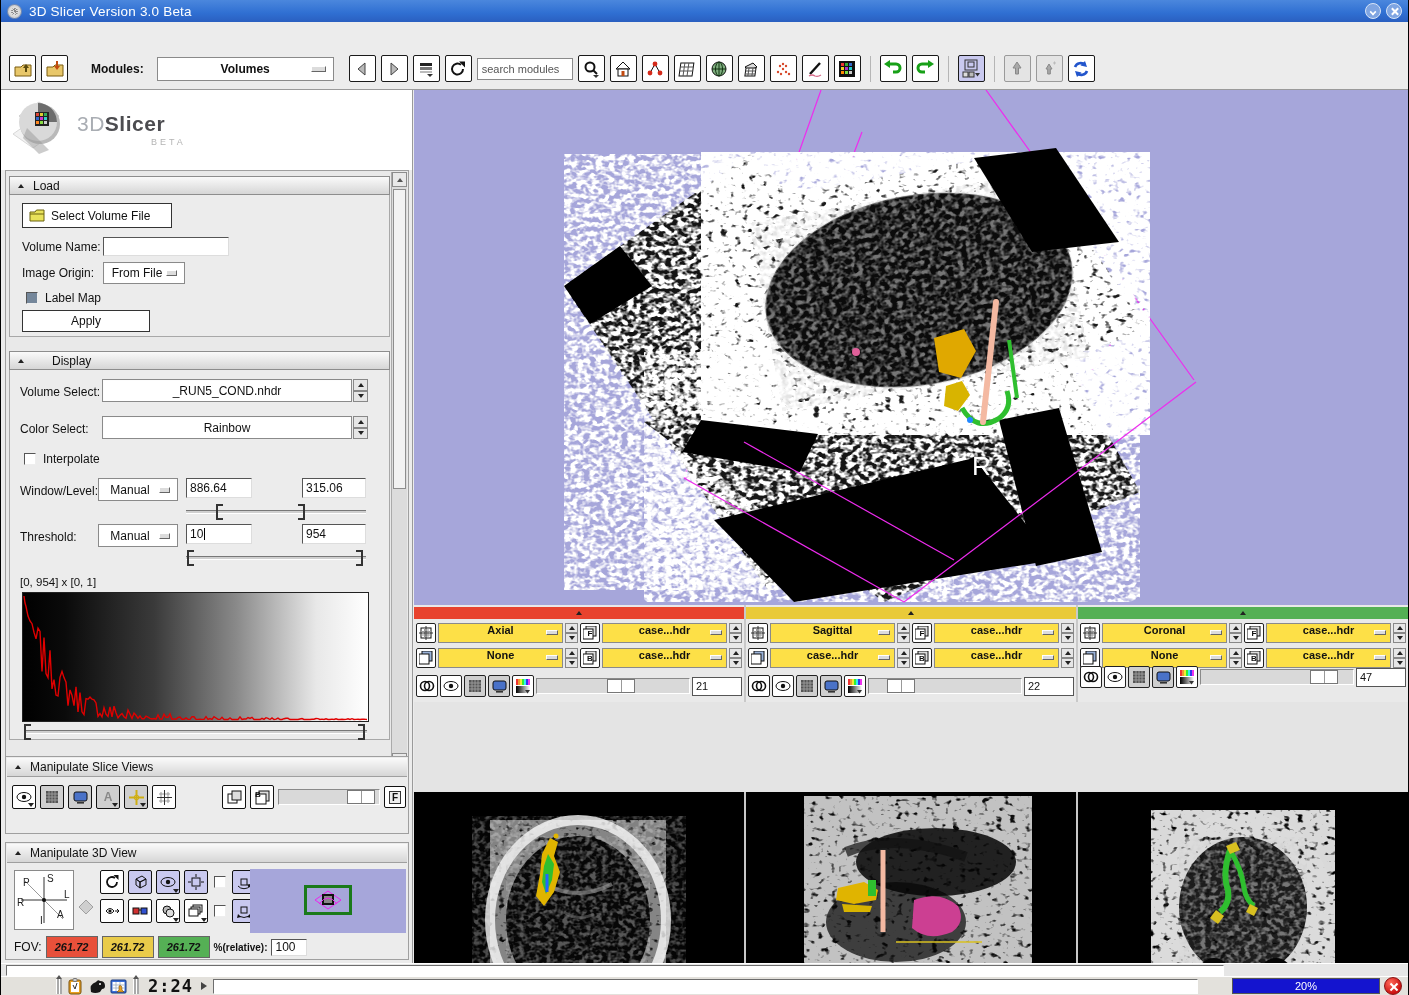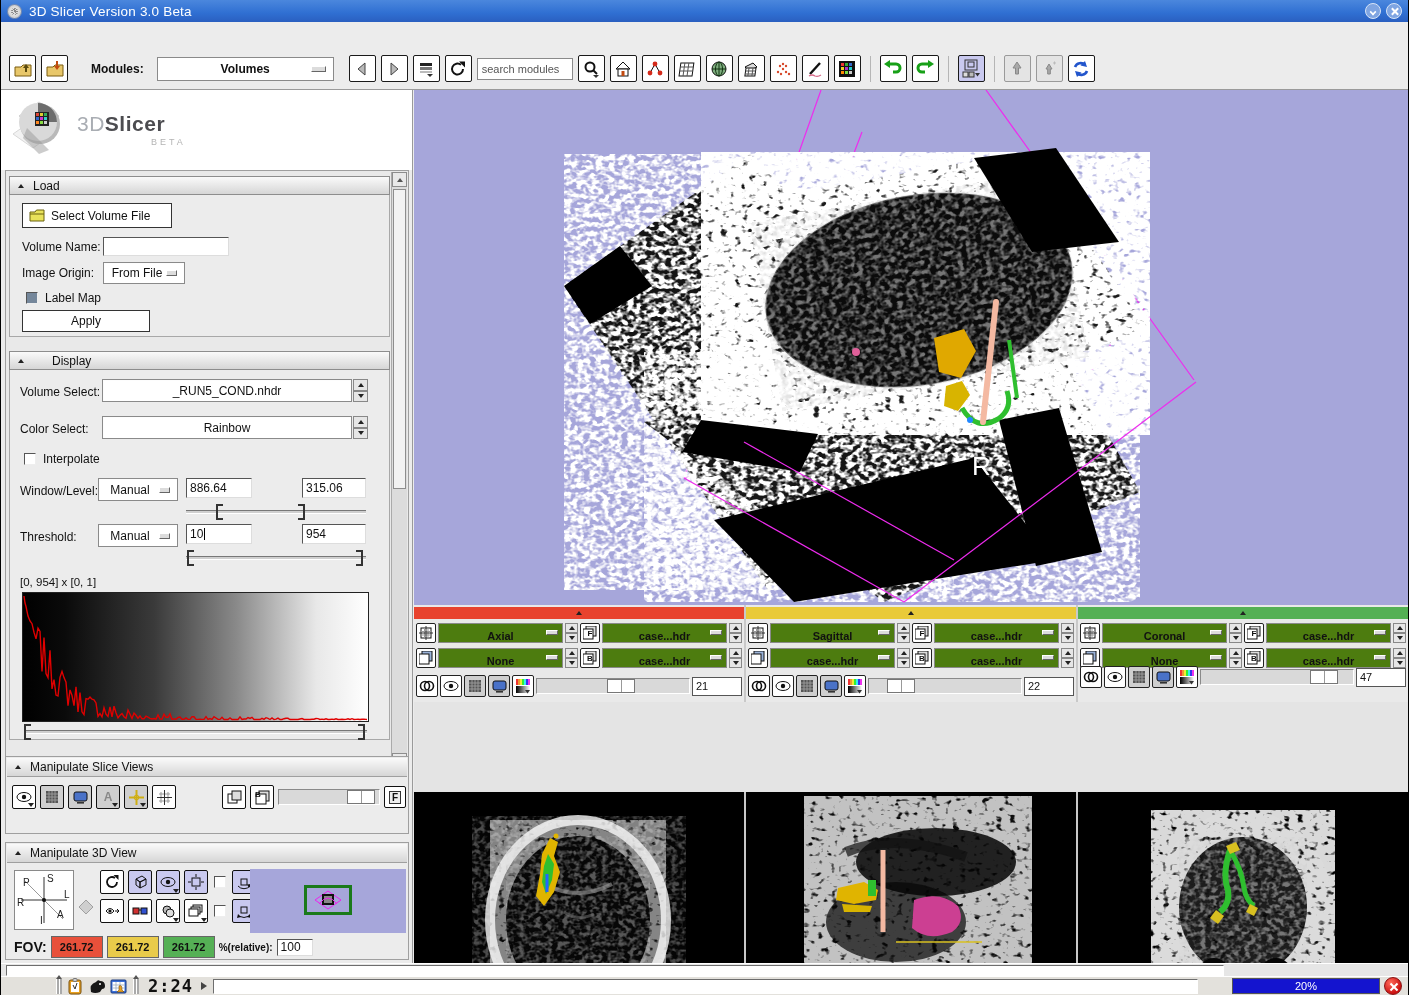--- a/index.html
+++ b/index.html
@@ -76,29 +76,29 @@
   .sthumb{position:absolute;left:1px;top:17px;width:13px;height:300px;background:#f2f2f2;border:1px solid #8d8d8d;}
   .secbody{background:#ececec;border:1px solid #a8a8a8;border-top:none;position:relative;}
   .flabel{position:absolute;font-size:12px;color:#111;}
   .histbox{position:absolute;background:linear-gradient(90deg,#000 0%,#0a0a0a 12%,#3a3a3a 38%,#8a8a8a 62%,#e8e8e8 85%,#fff 100%);
     border:1px solid #222;}
   
   .panelbox{position:absolute;left:4px;width:404px;background:#ececec;border:1px solid #9f9f9f;}
   .miniicon{width:24px;height:24px;background:#fff;border:1px solid #111;border-radius:2px;display:flex;align-items:center;justify-content:center;position:relative;flex:none;}
   .miniicon.grey{background:#cfcfcf;}
   .miniicon.lav{background:#c9c9ef;}
-  .fovbox{height:22px;min-width:52px;display:flex;align-items:center;justify-content:center;font-size:11px;font-weight:bold;border:1px solid #666;}
+  .fovbox{height:22px;min-width:52px;display:flex;align-items:center;justify-content:center;font-size:11px;font-weight:bold;border:1px solid #666;font-style:italic;}
   
   .viewer{position:absolute;left:413px;top:0;width:996px;height:873px;background:#e4e4e4;}
   .slicebars{position:absolute;left:0;top:515px;width:996px;height:97px;display:flex;gap:2px;background:#c9c9c9;}
   .slicecol{width:330px;background:#e9e9e9;position:relative;flex:none;}
   .cstrip{position:absolute;left:0;top:2px;width:100%;height:12px;display:flex;align-items:center;justify-content:center;}
   .crow{position:absolute;left:2px;width:326px;display:flex;align-items:center;gap:2px;}
   .sicon{width:20px;height:20px;background:#fff;border:1px solid #222;border-radius:2px;display:flex;align-items:center;justify-content:center;flex:none;font-size:10px;font-weight:bold;position:relative;}
-  .sdd{flex:1;height:20px;background:#4d7c0f;border:1px solid #8a8a8a;display:flex;align-items:flex-end;justify-content:center;font-size:11px;font-weight:bold;position:relative;}
+  .sdd{flex:1;height:20px;background:#fde047;border:1px solid #8a8a8a;display:flex;align-items:flex-start;justify-content:center;font-size:11px;font-weight:bold;position:relative;}
   .sdd .dash{width:12px;height:5px;right:4px;}
   .sspin{display:flex;flex-direction:column;width:13px;height:20px;flex:none;}
   .sspin div{flex:1;background:#e6e6e6;border:1px solid #888;display:flex;align-items:center;justify-content:center;}
   .strack{flex:1;height:16px;background:#d9d9d9;border-top:1px solid #8a8a8a;border-left:1px solid #8a8a8a;border-bottom:1px solid #fff;border-right:1px solid #fff;position:relative;}
   .shandle{position:absolute;top:0px;width:28px;height:14px;background:#fff;border:1px solid #777;}
   .shandle::after{content:"";position:absolute;left:50%;top:0;width:1px;height:100%;background:#999;}
   .sval{width:50px;height:19px;background:#fff;border:1px solid #555;font-size:11px;display:flex;align-items:center;padding-left:3px;flex:none;}
   .sliceimgs{position:absolute;left:0;top:702px;width:996px;height:258px;display:flex;gap:2px;background:#c9c9c9;}
   .slicepanel{width:330px;height:258px;background:#000;flex:none;}
   
@@ -648,21 +648,21 @@
               <svg width="16" height="16">
                 <rect x="5" y="4" width="6" height="6" fill="none" stroke="#111"></rect>
                 <path d="M2,13 a9,5 0 0 0 12,0" fill="none" stroke="#111"></path>
                 <polygon points="2,11 1,15 5,14" fill="#111"></polygon>
                 <polygon points="14,11 15,15 11,14" fill="#111"></polygon>
               </svg>
             </div>
         </div>
 
         <div style="position:absolute;left:8px;top:93px;display:flex;align-items:center;gap:4px;">
-          <span style="font-size:14px;font-weight:bold;">FOV:</span>
+          <span style="font-size:12px;font-weight:normal;">FOV:</span>
           <div class="fovbox" style="background:#e8503a;">261.72</div>
           <div class="fovbox" style="background:#e9cb4a;">261.72</div>
           <div class="fovbox" style="background:#55b055;">261.72</div>
           <span style="font-size:10px;font-weight:bold;">%(relative):</span>
           <div class="inp" style="width:36px;height:17px;">
               <span>100</span>
             </div>
         </div>
 
         <div style="position:absolute;left:244px;top:26px;width:156px;height:64px;background:var(--c-viewer_bg);">

